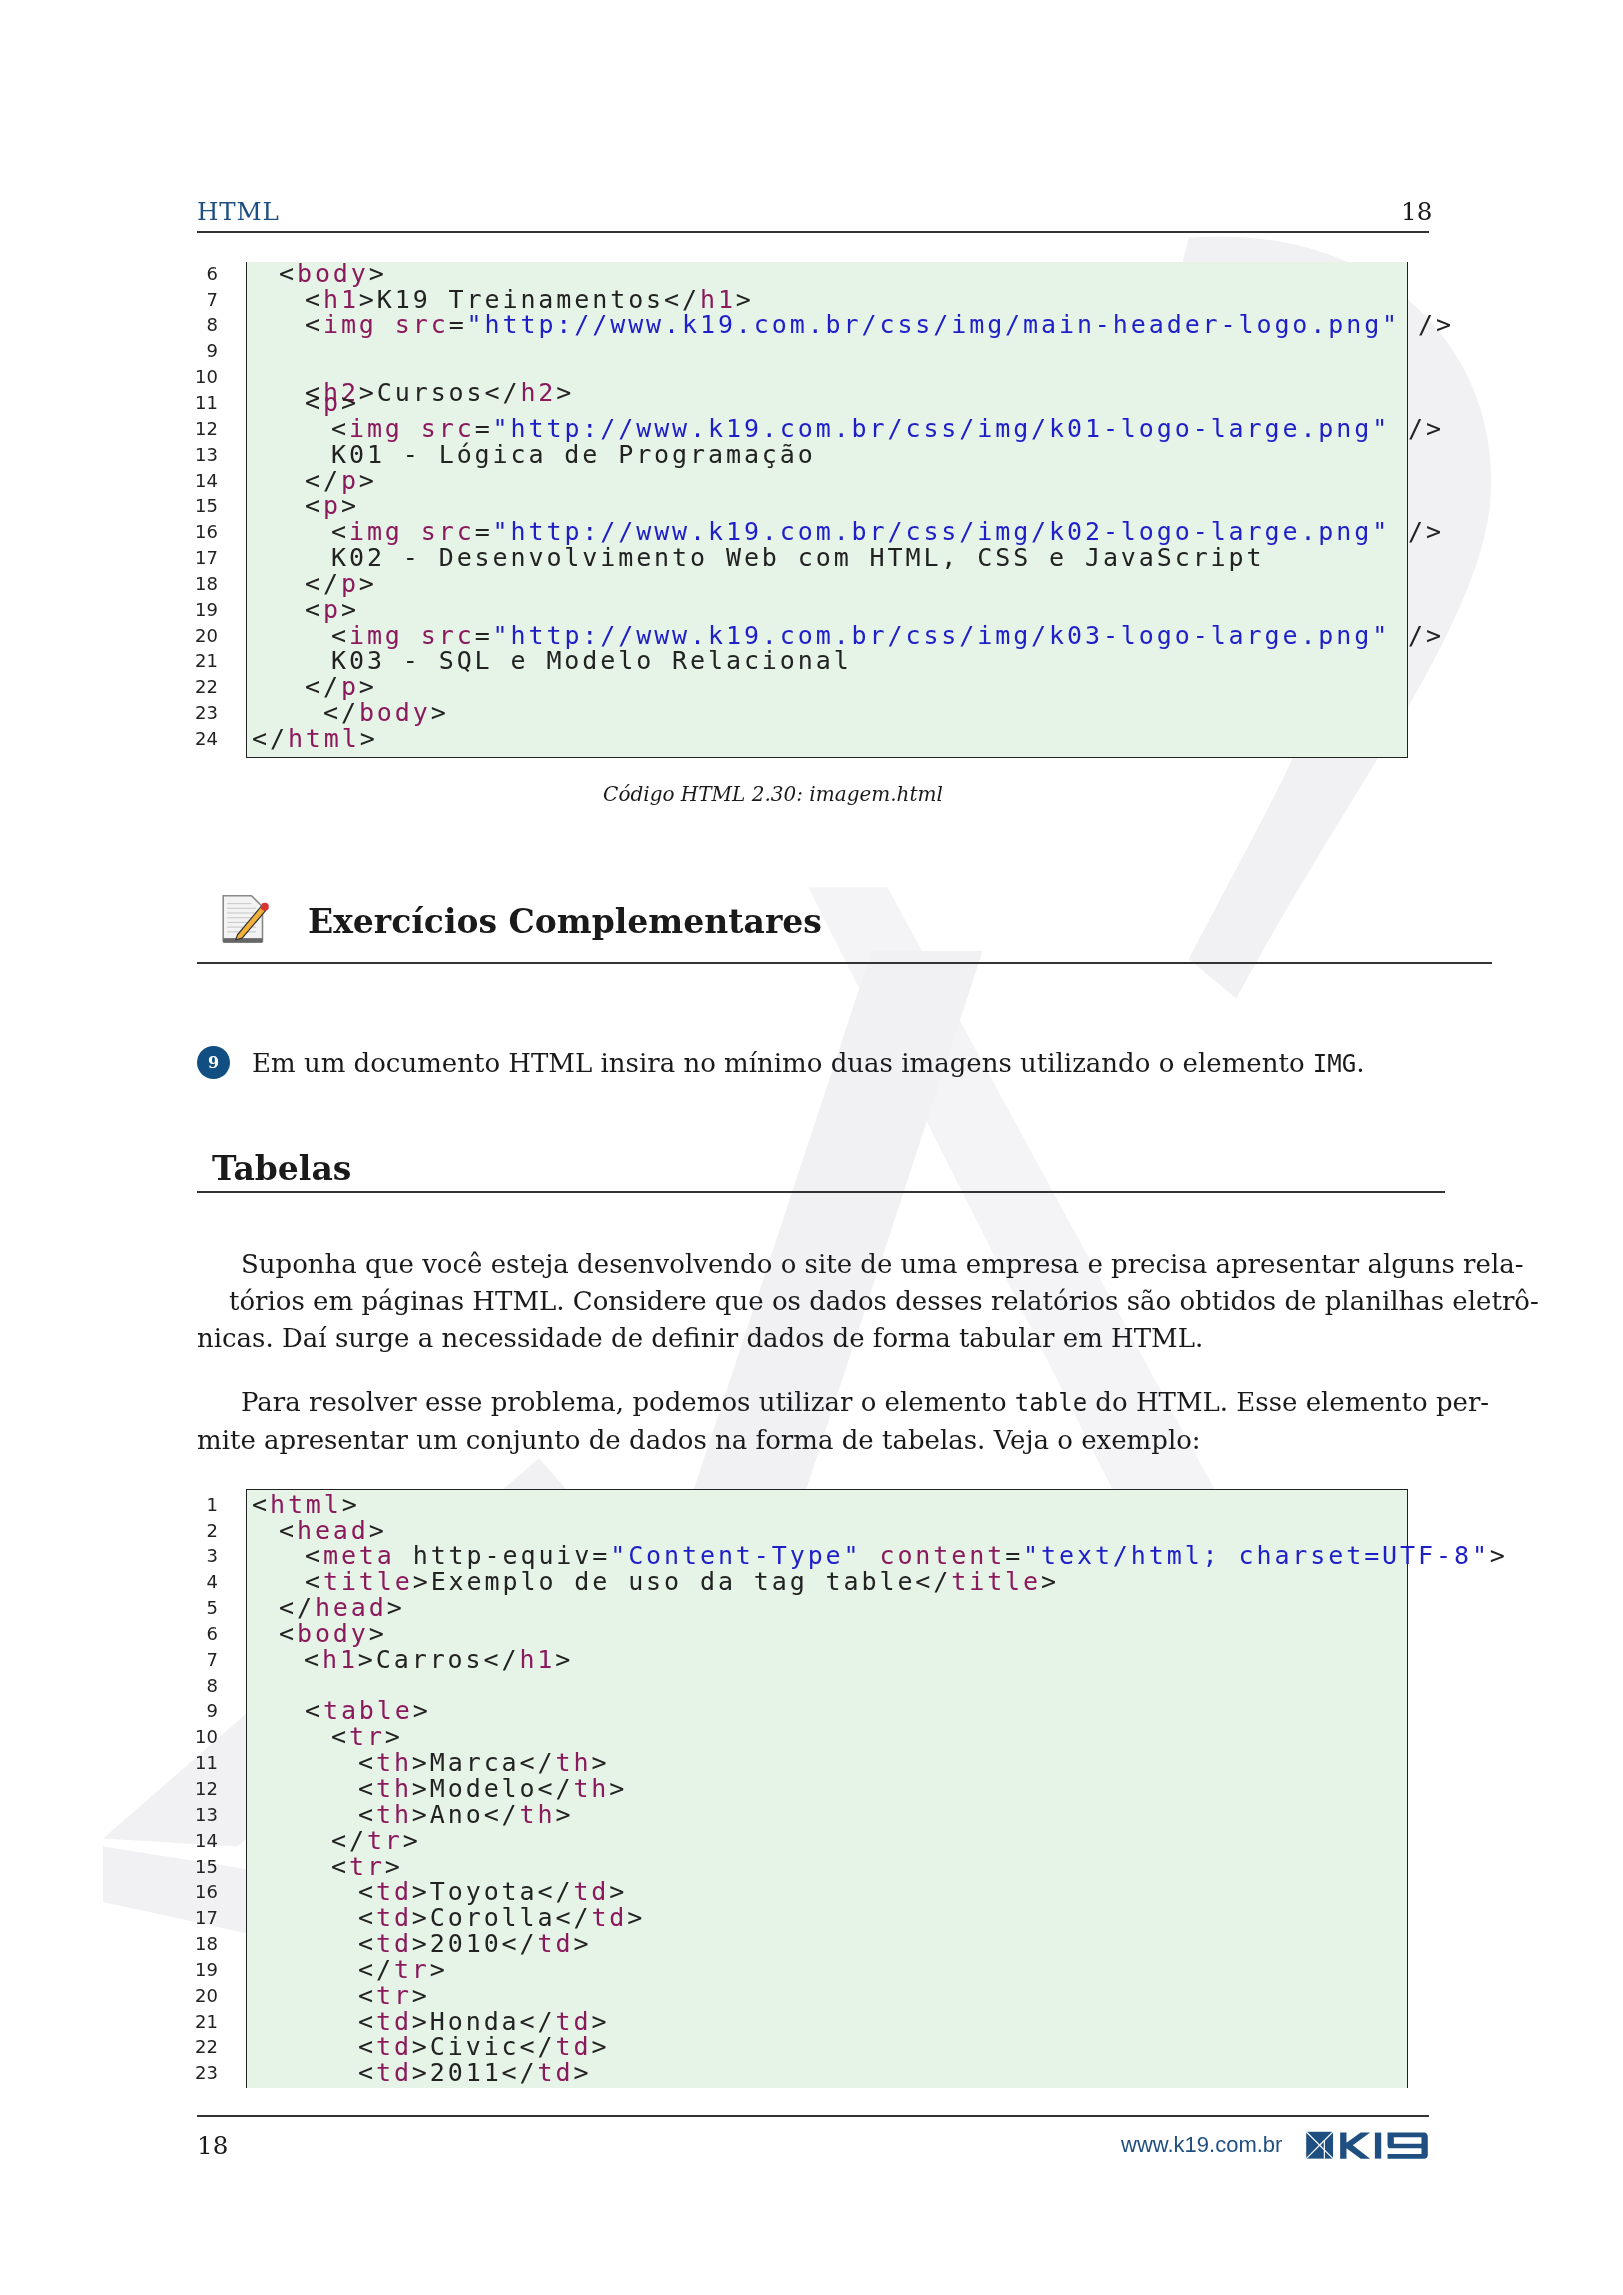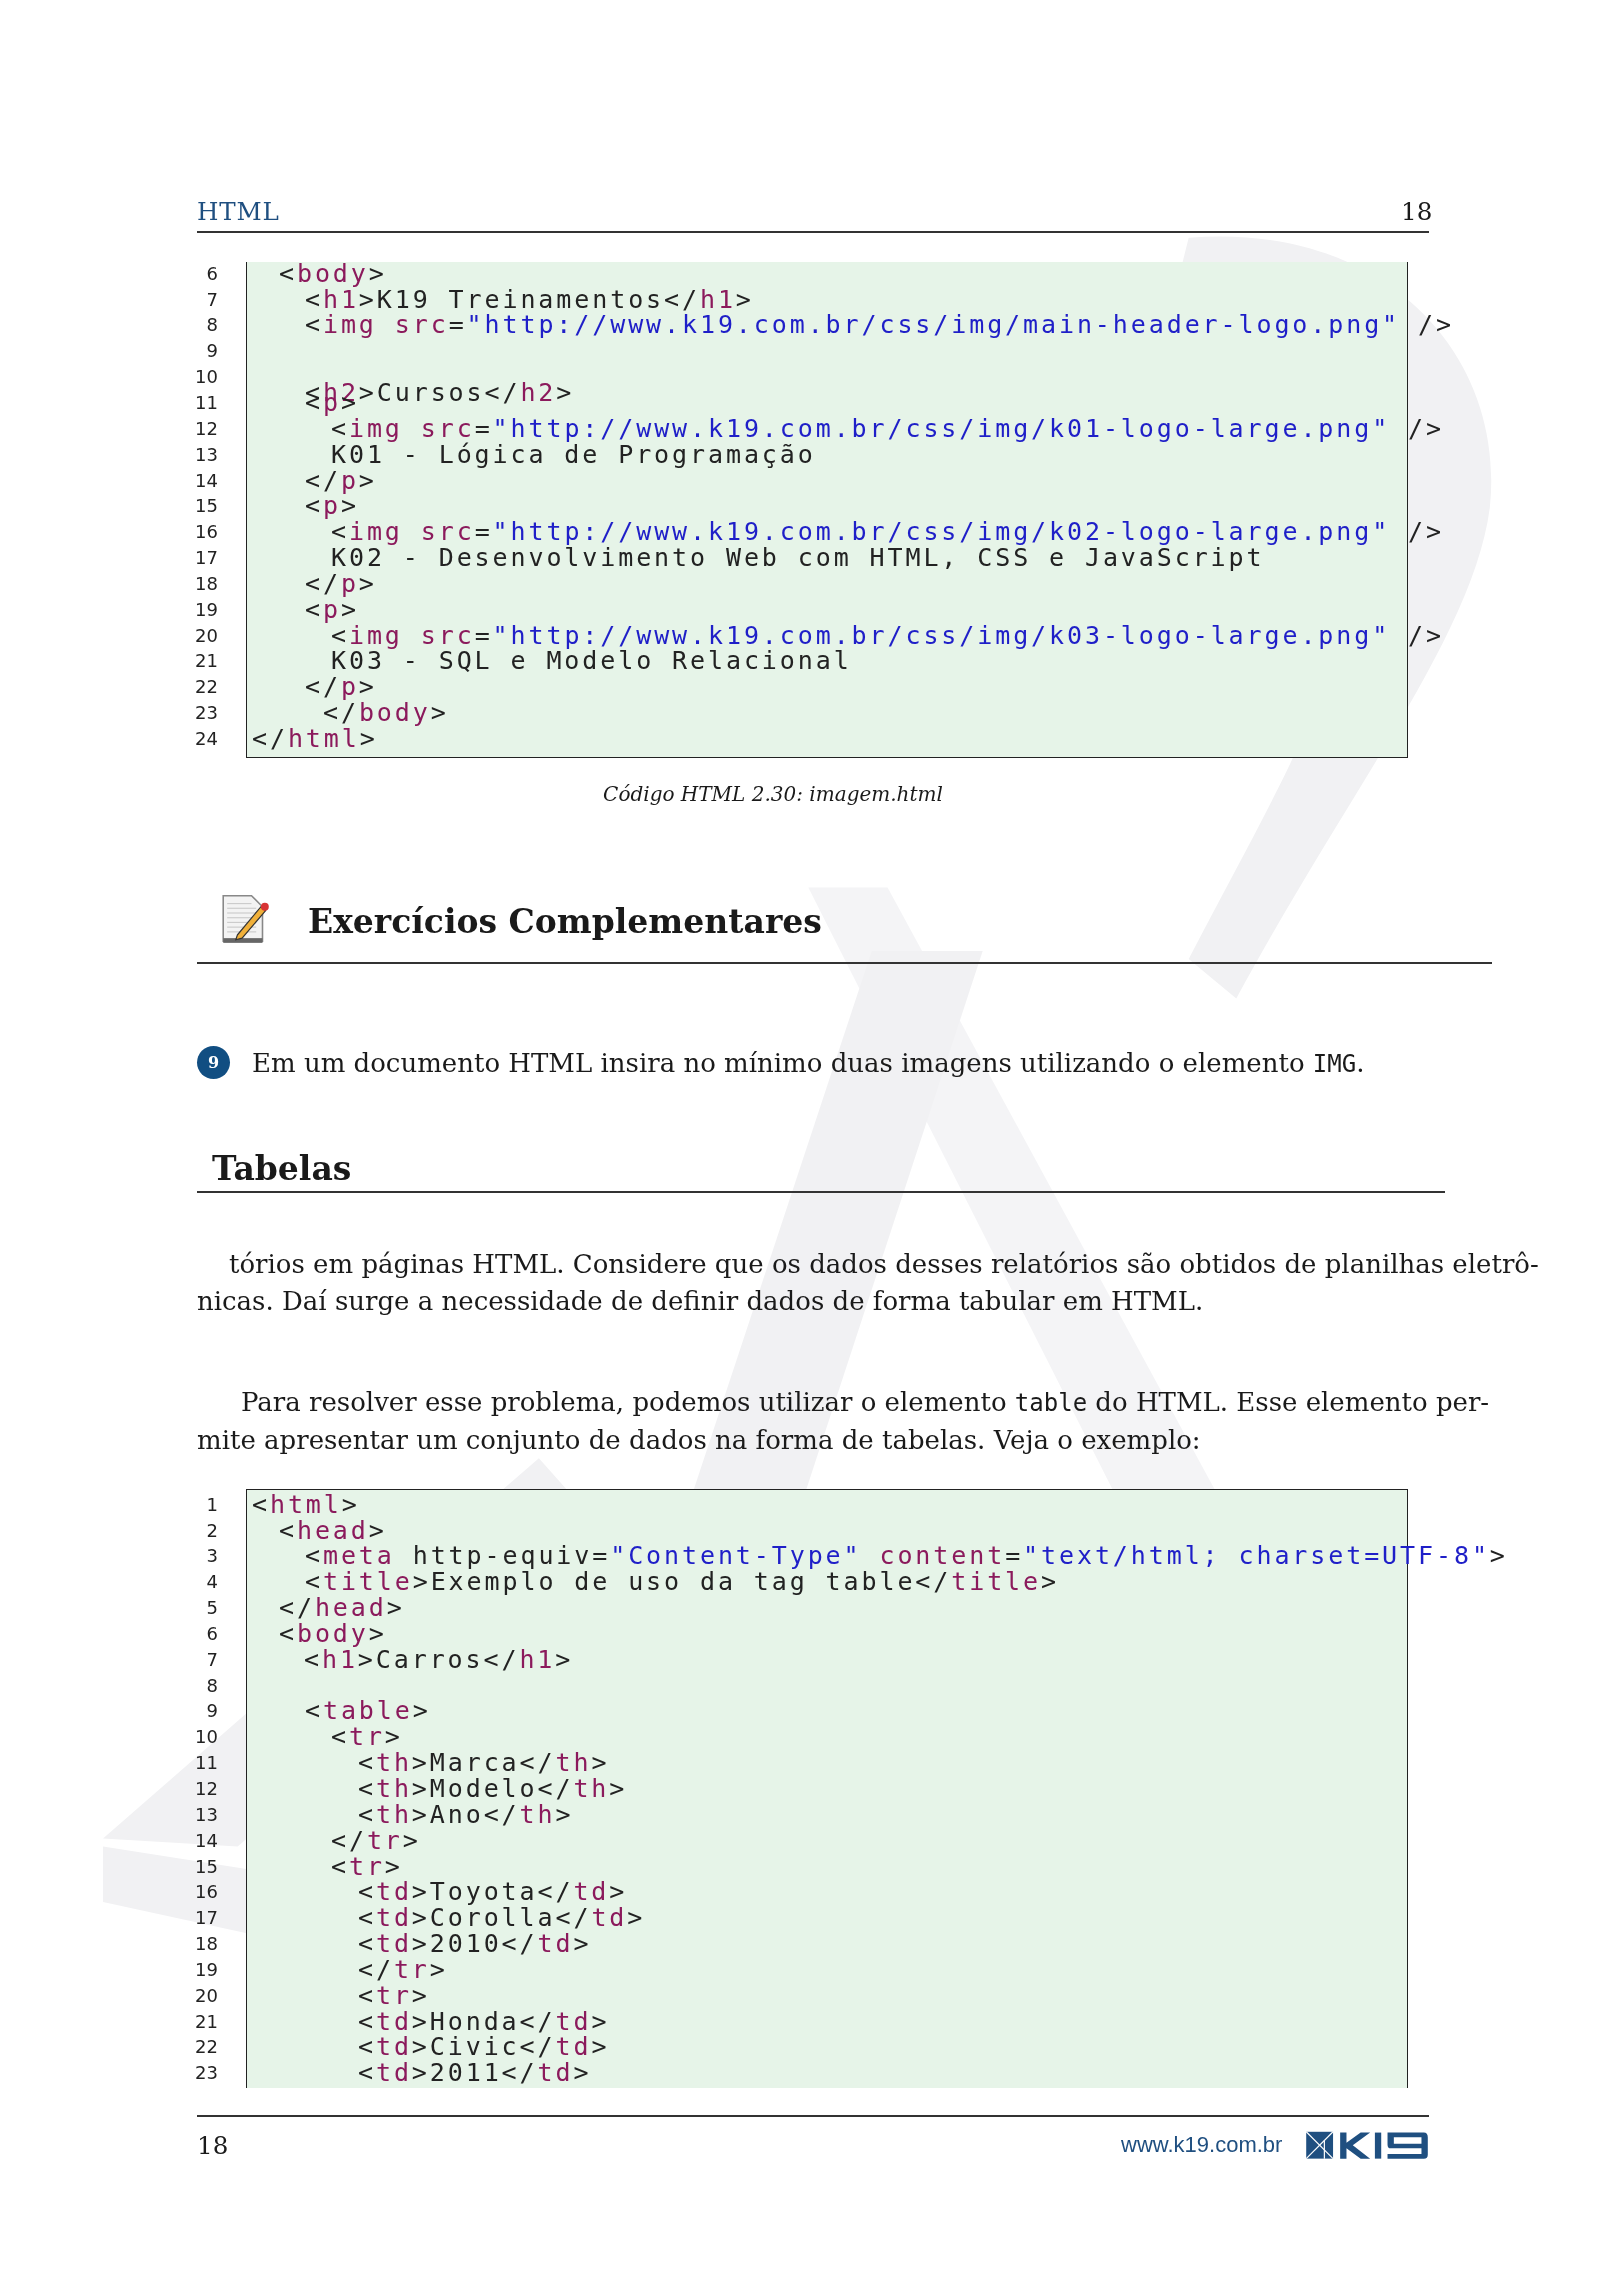--- a/index.html
+++ b/index.html
@@ -127,20 +127,21 @@
 
 <div class="abs badge" style="left:197px; top:1046px;">9</div>
 <div class="abs body-text" style="left:252px; top:1045px; white-space:nowrap;">
   <span>Em um documento HTML insira no mínimo duas imagens utilizando o elemento </span><span class="mono">IMG</span><span>.</span>
 </div>
 
 <div class="abs sec-title" style="left:212px; top:1149px;">Tabelas</div>
 <div class="abs rule" style="left:197px; top:1191px; width:1248px;"></div>
 
 <div class="abs body-text" style="left:197px; top:1246px; width:1232px;">
+  <div style="text-indent:44px; white-space:nowrap;">Suponha que você esteja desenvolvendo o site de uma empresa e precisa apresentar alguns rela-</div>
   <div style="white-space:nowrap;margin-left:32px;">tórios em páginas HTML. Considere que os dados desses relatórios são obtidos de planilhas eletrô-</div>
   <div style="white-space:nowrap;">nicas. Daí surge a necessidade de definir dados de forma tabular em HTML.</div>
 </div>
 
 <div class="abs body-text" style="left:197px; top:1384px; width:1232px;">
   <div style="text-indent:44px; white-space:nowrap;">
     <span>Para resolver esse problema, podemos utilizar o elemento </span><span class="mono">table</span><span> do HTML. Esse elemento per-</span>
   </div>
   <div style="white-space:nowrap;">mite apresentar um conjunto de dados na forma de tabelas. Veja o exemplo:</div>
 </div>

